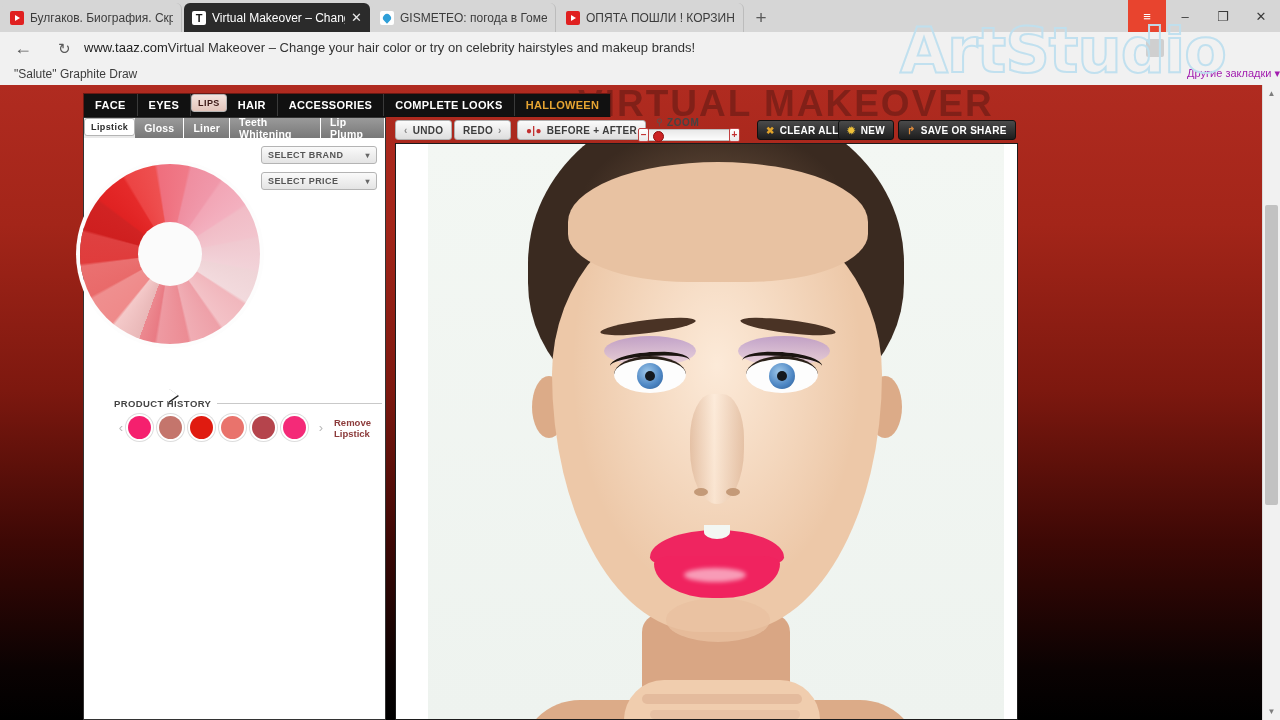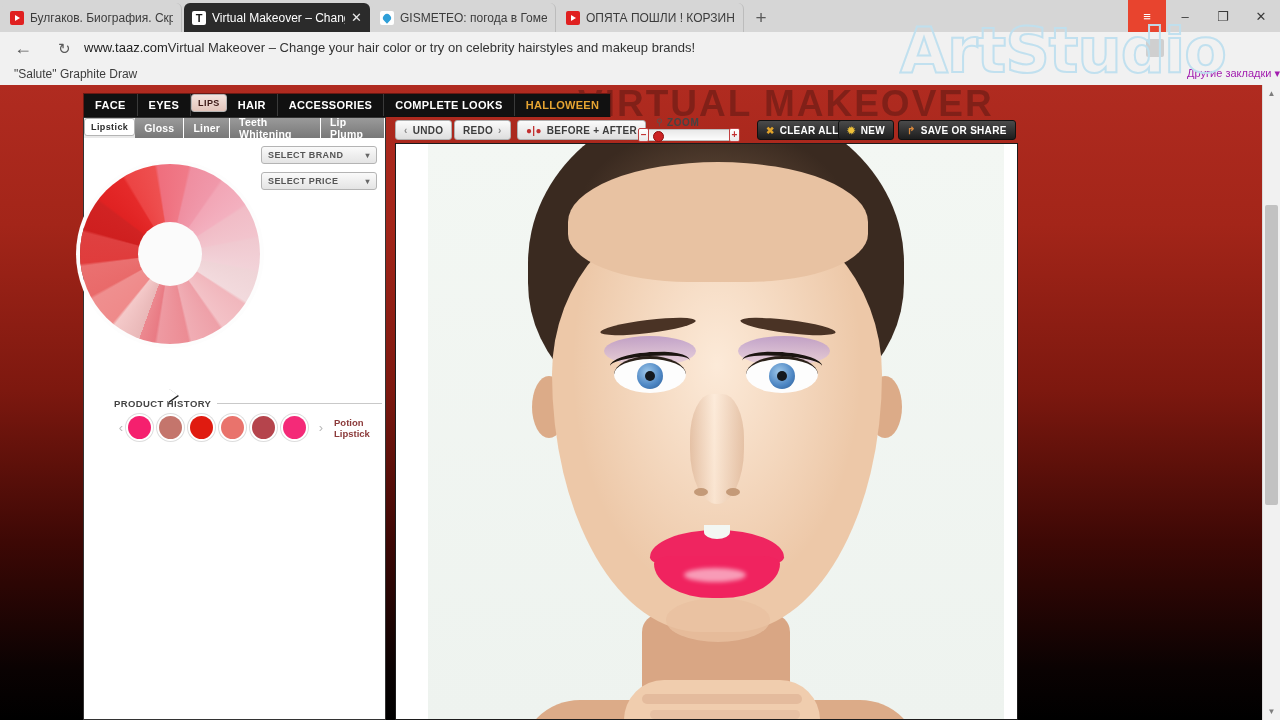--- a/index.html
+++ b/index.html
@@ -337,21 +337,21 @@
           <div class="swatches">
             <span class="arrow">‹</span>
             <span class="sw" style="background:#f5206e"></span>
             <span class="sw" style="background:#c4756c"></span>
             <span class="sw" style="background:#e01b10"></span>
             <span class="sw" style="background:#e9736c"></span>
             <span class="sw" style="background:#b5444c"></span>
             <span class="sw" style="background:#f42a78"></span>
             <span class="arrow">›</span>
             <span class="remove">
-              <span>Potion</span><br>
+              <span>Remove</span><br>
               <span>Lipstick</span>
             </span>
           </div>
         </div>
       </div>
 
       <div class="toolbar">
         <div class="tbtn light" style="left:0px;">
           <span class="ic chev">‹</span>
           <span>UNDO</span>

